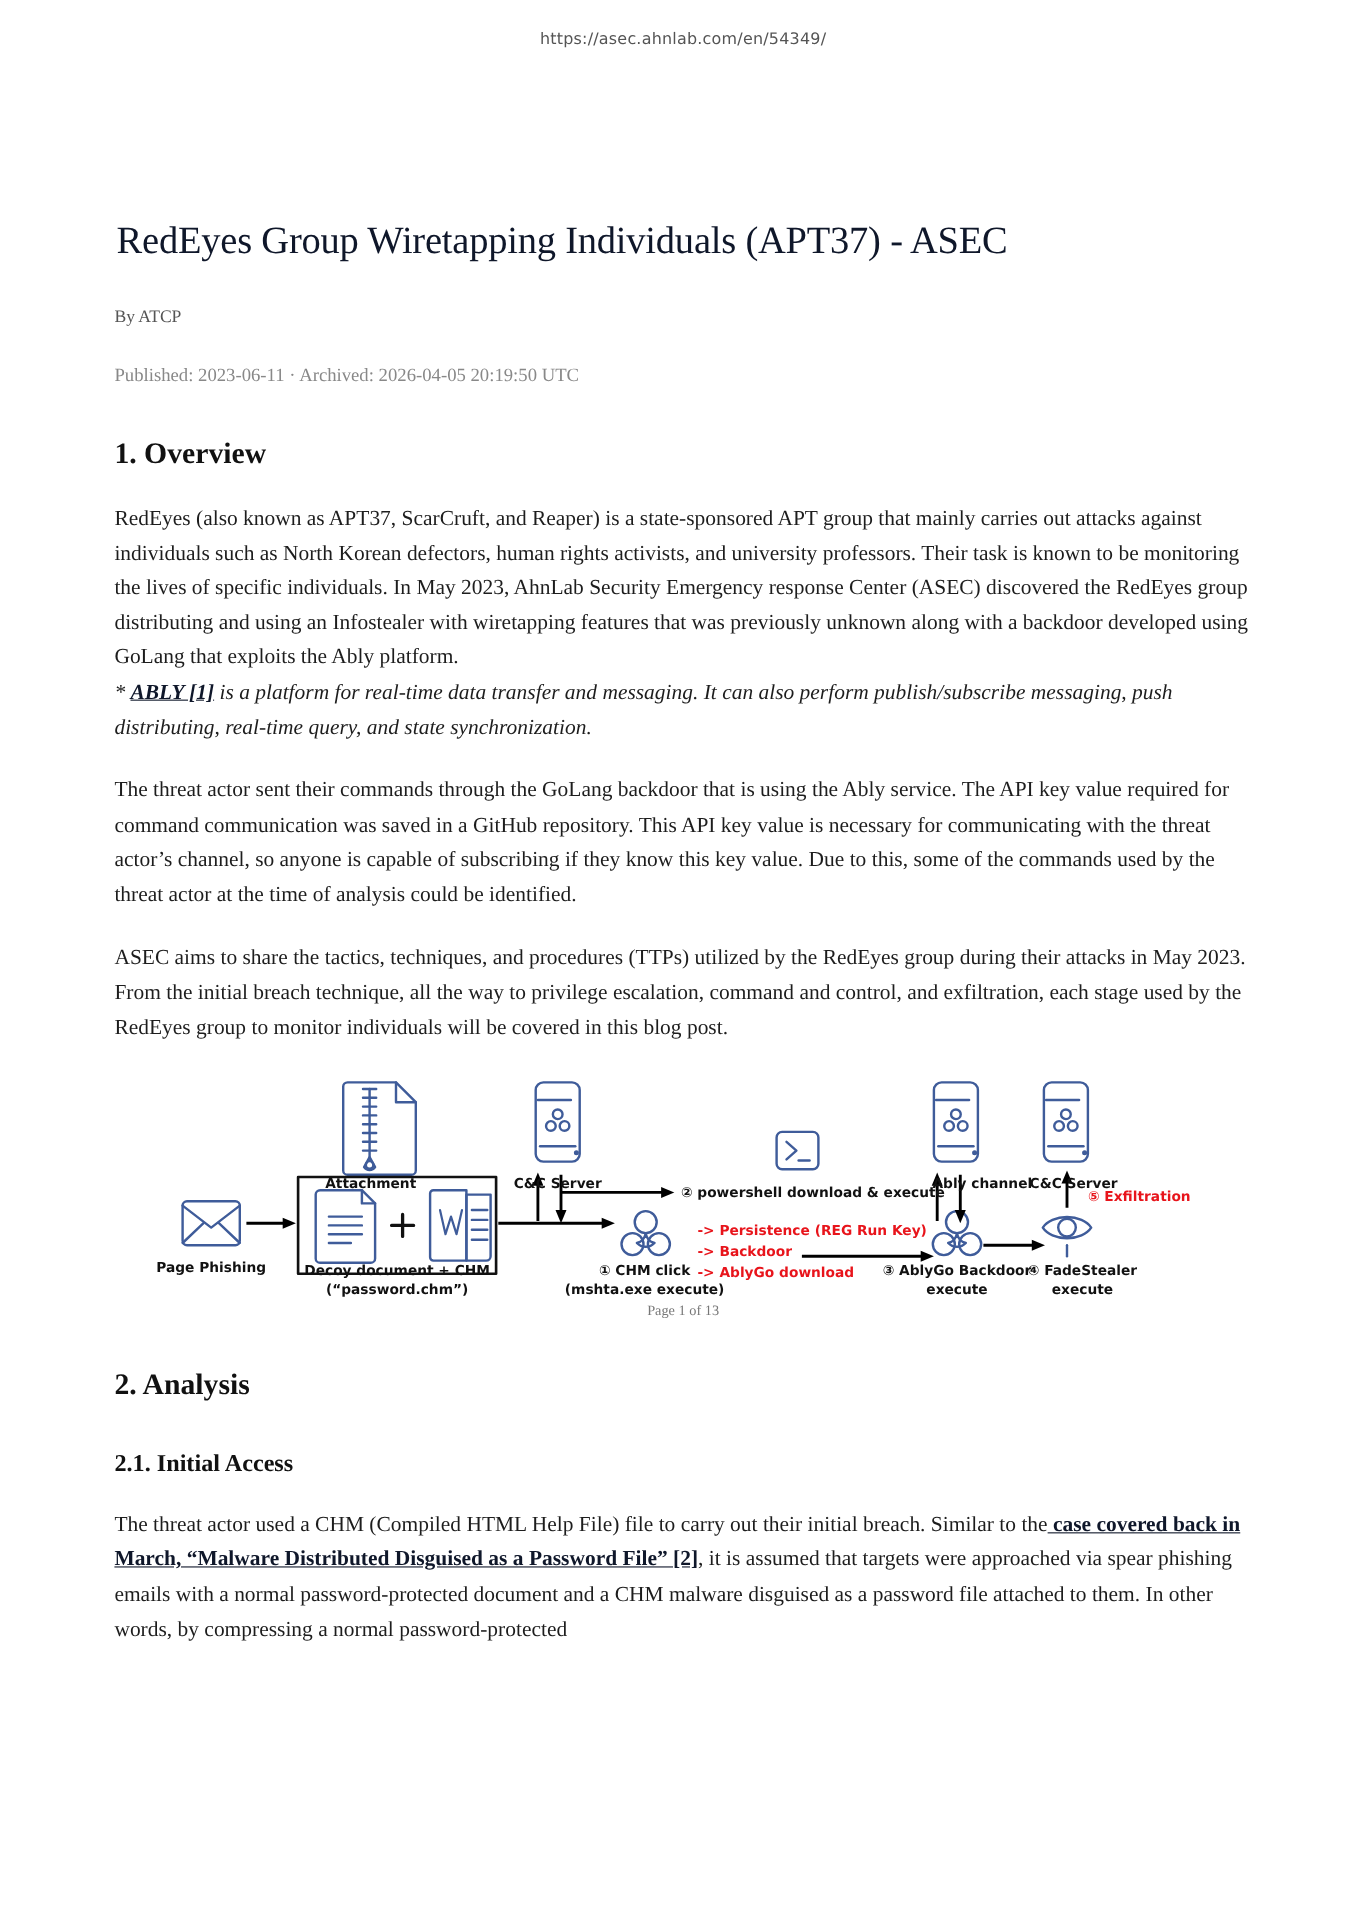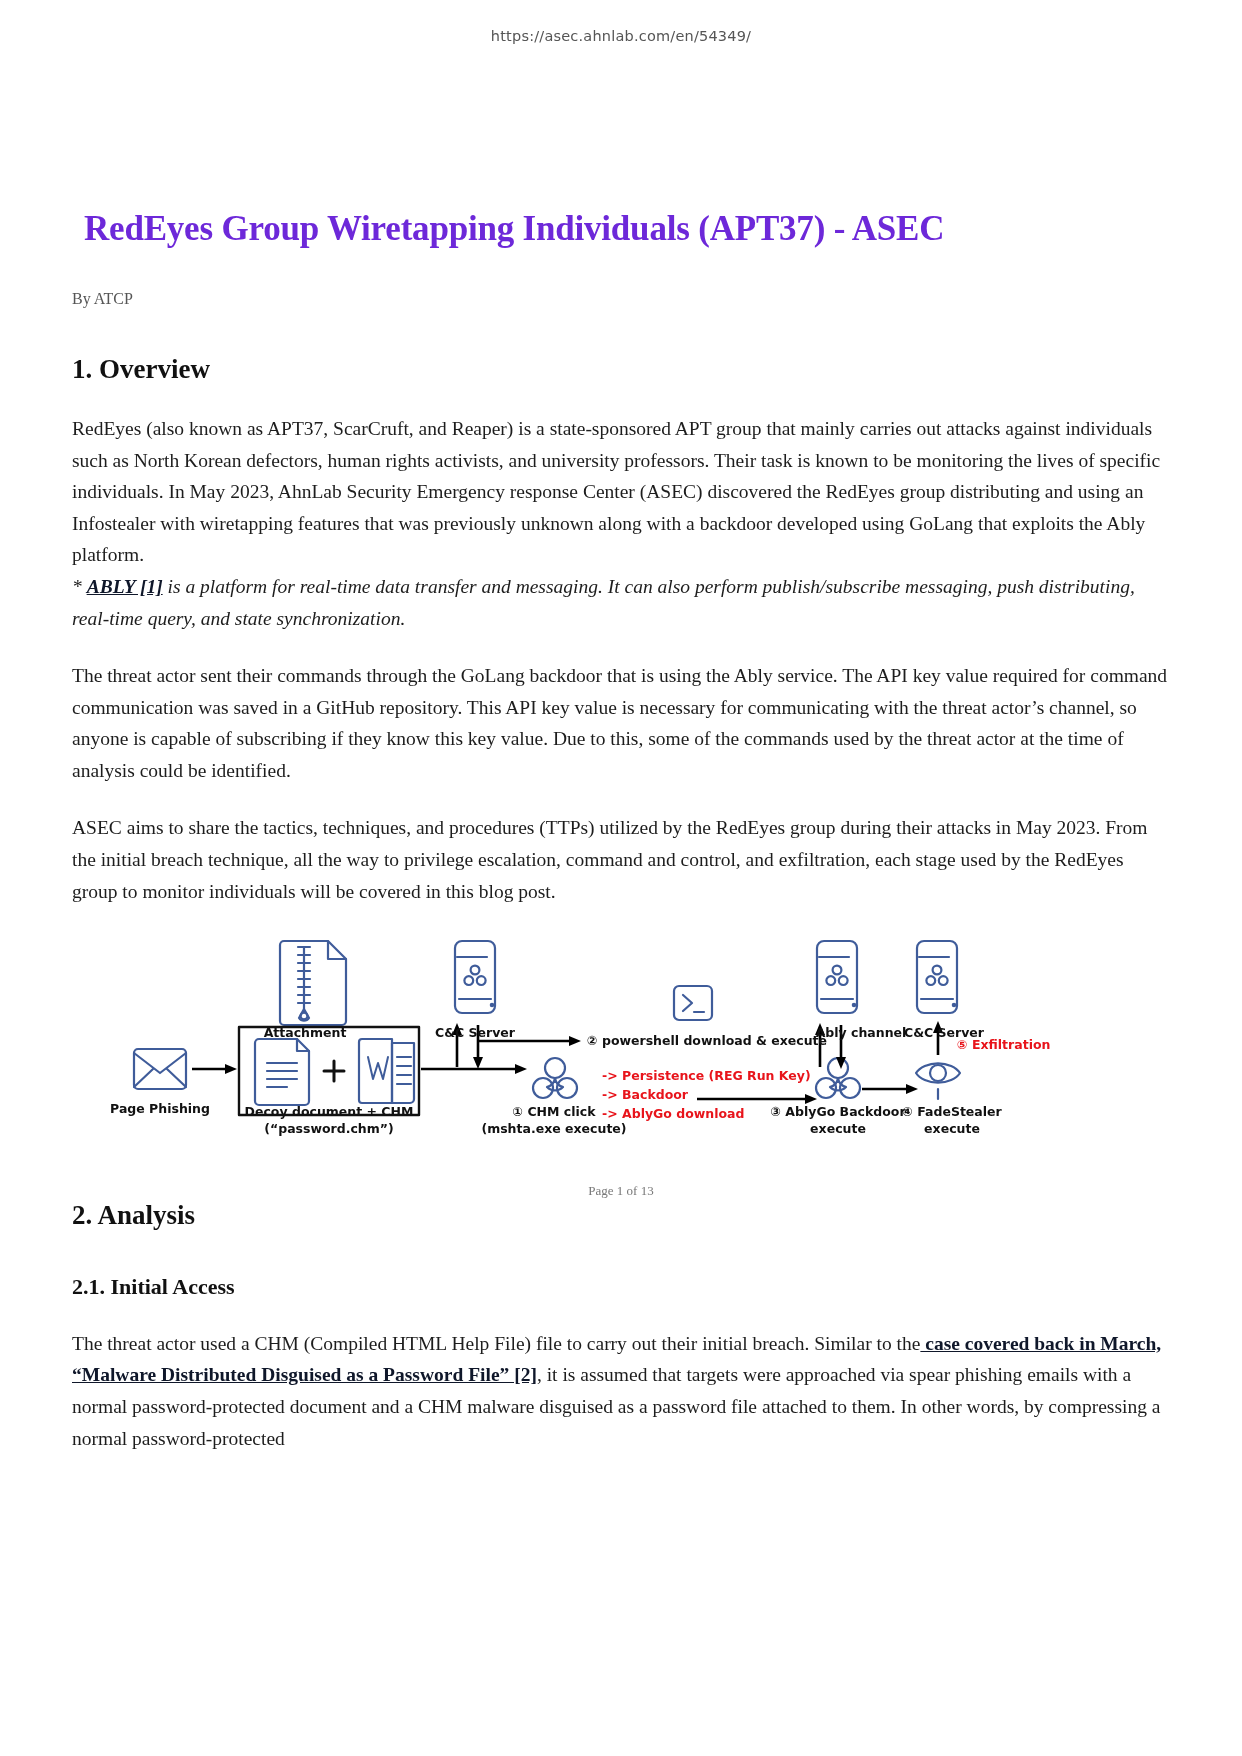--- a/index.html
+++ b/index.html
@@ -13,39 +13,39 @@
     font-family: "Liberation Serif", serif;
     color: #1a1a1a;
     position: relative;
     overflow: hidden;
   }
 
   .page {
     width: 1242px;
     height: 1243px;
     box-sizing: border-box;
-    padding: 0 72px;
+    padding: 0 104px;
     position: relative;
   }
 
   .url-header {
     text-align: center;
     font-family: "DejaVu Sans", sans-serif;
     font-size: 14.5px;
     color: #555;
     padding-top: 28px;
     letter-spacing: 0.2px;
   }
 
   .doc-title {
     font-family: "Liberation Serif", serif;
     font-size: 35px;
-    font-weight: bold;
-    color: #6d28d9;
-    margin: 12px;
+    font-weight: normal;
+    color: #0f172a;
+    margin: 2px;
     padding-top: 152px;
     line-height: 1.2;
     letter-spacing: -0.2px;
   }
 
   .byline {
     font-size: 16px;
     color: #555;
     margin-top: 40px;
   }
@@ -123,20 +123,21 @@
 <body>
 
 <div class="page">
 
   <div class="url-header">https://asec.ahnlab.com/en/54349/</div>
 
   <h1 class="doc-title">RedEyes Group Wiretapping Individuals (APT37) - ASEC</h1>
 
   <div class="byline">By ATCP</div>
 
+  <div class="pubinfo">Published: 2023-06-11 · Archived: 2026-04-05 20:19:50 UTC</div>
 
   <h2 class="section">1. Overview</h2>
 
   <p class="body">
     <span>RedEyes (also known as APT37, ScarCruft, and Reaper) is a state-sponsored APT group that mainly carries out attacks against individuals such as North Korean defectors, human rights activists, and university professors. Their task is known to be monitoring the lives of specific individuals. In May 2023, AhnLab Security Emergency response Center (ASEC) discovered the RedEyes group distributing and using an Infostealer with wiretapping features that was previously unknown along with a backdoor developed using GoLang that exploits the Ably platform.</span><br>
     <span class="note" style="font-style:italic;"><em>* </em><a class="doclink italic" href="#">ABLY [1]</a><em> is a platform for real-time data transfer and messaging. It can also perform publish/subscribe messaging, push distributing, real-time query, and state synchronization.</em></span>
   </p>
 
   <p class="body">The threat actor sent their commands through the GoLang backdoor that is using the Ably service. The API key value required for command communication was saved in a GitHub repository. This API key value is necessary for communicating with the threat actor’s channel, so anyone is capable of subscribing if they know this key value. Due to this, some of the commands used by the threat actor at the time of analysis could be identified.</p>
 

